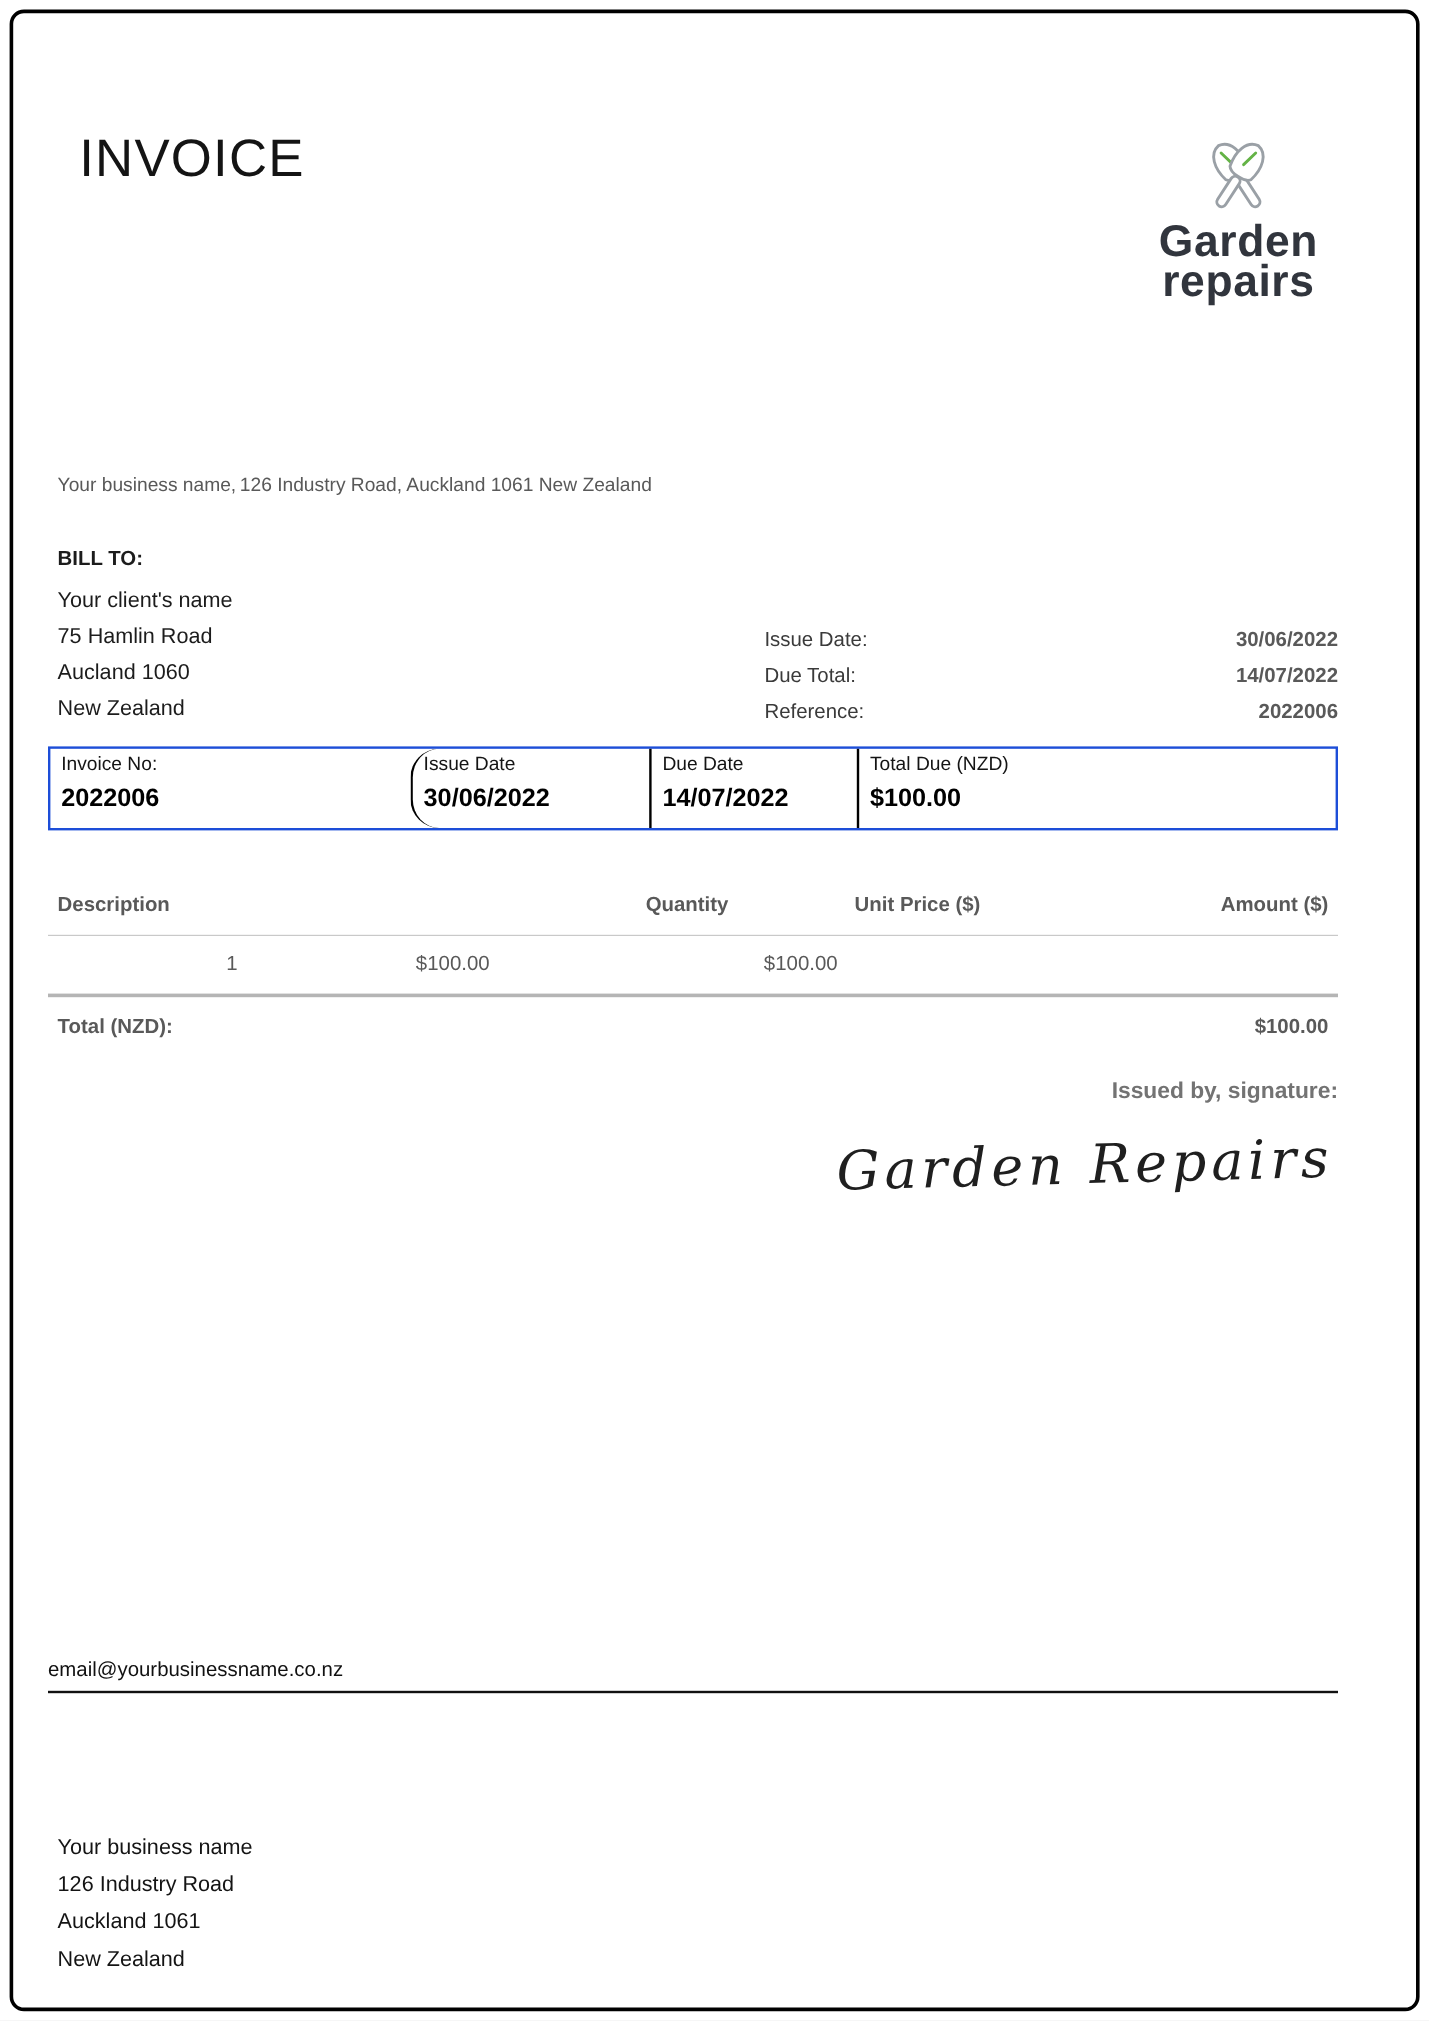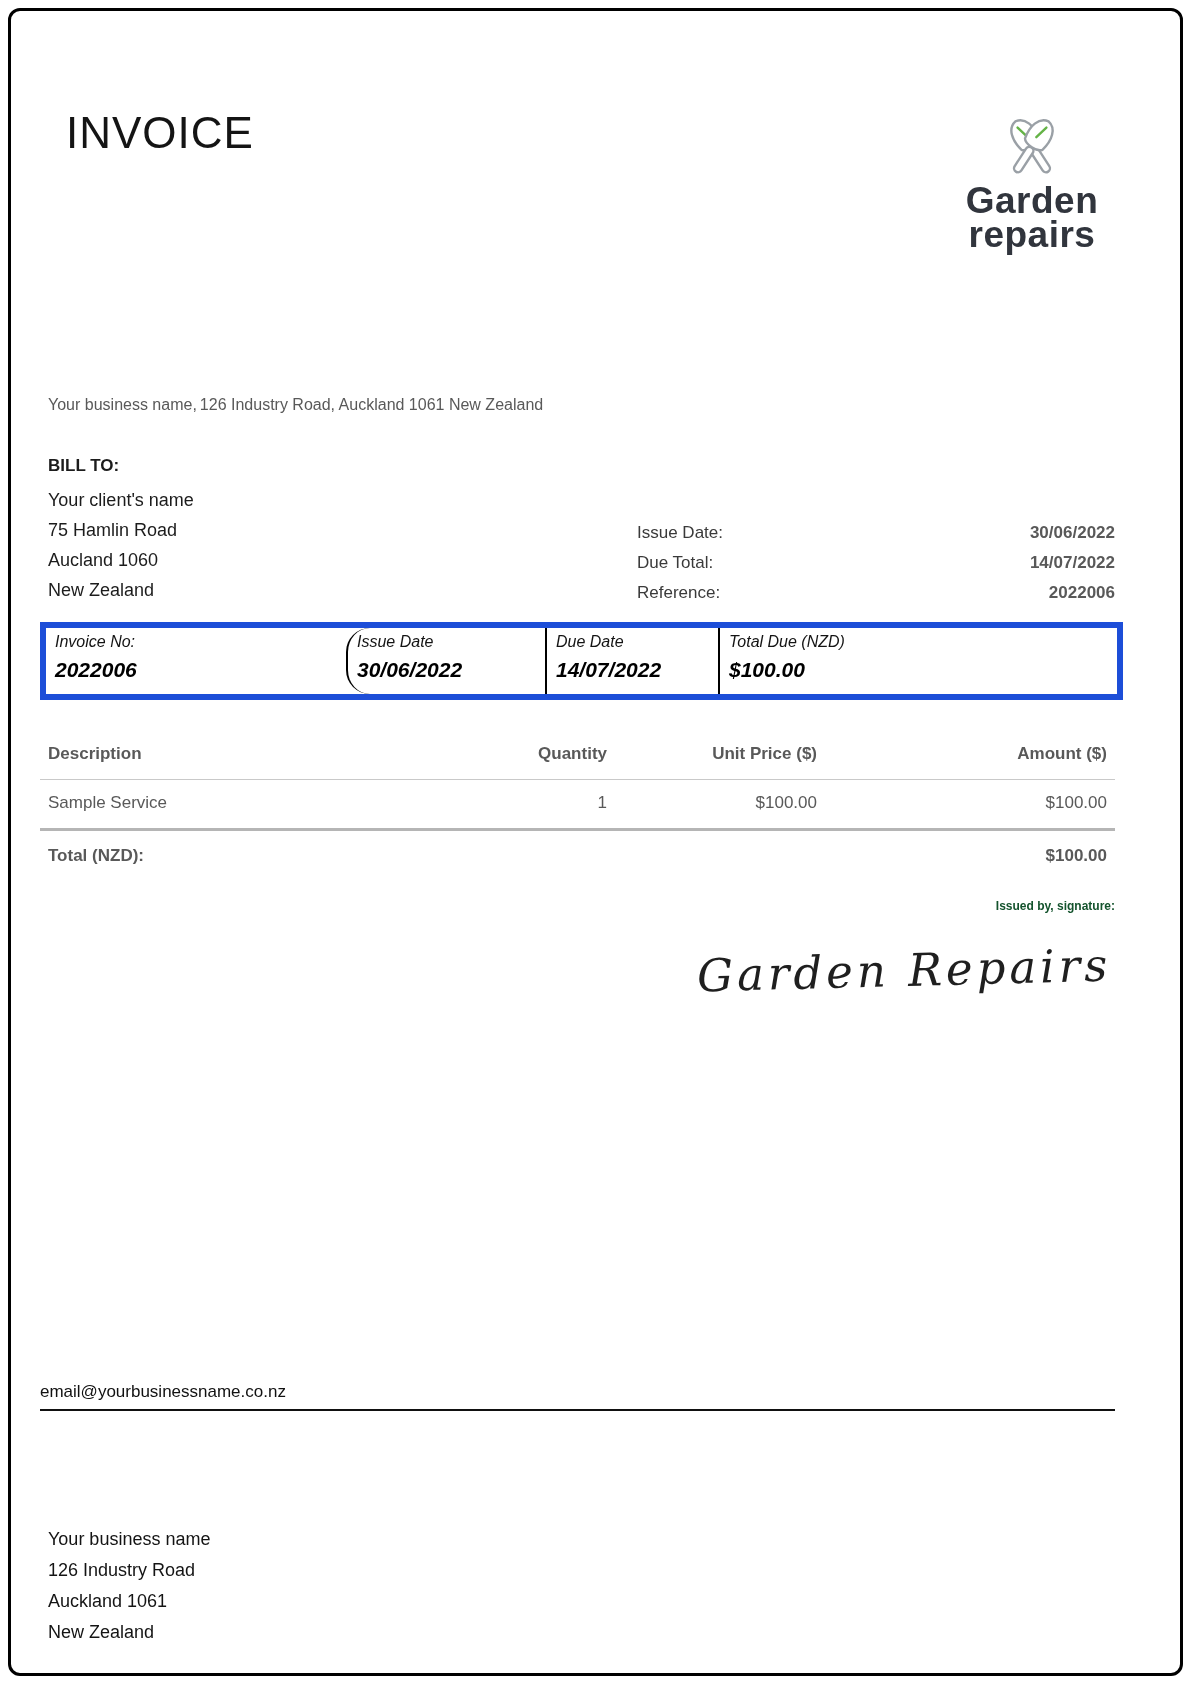--- a/index.html
+++ b/index.html
@@ -29,21 +29,21 @@
   .bill-to-label { font-weight:700; font-size:17px; margin-bottom:9px; }
   .bill-to-line { font-size:18px; line-height:30px; }
 
   .meta { position:absolute; left:637px; top:518px; width:478px; }
   .meta-row { display:flex; justify-content:space-between; line-height:30px; }
   .meta-label { font-size:17px; color:#3a3a3a; }
   .meta-value { font-size:17px; font-weight:700; color:#595959; }
 
   .summary {
     position:absolute; left:40px; top:622px; width:1071px;
-    border:6px solid #1d4ed8; display:flex; background:#fff;font-style:italic;
+    border:2px solid #1d4ed8; display:flex; background:#fff;
   }
   .summary-cell { padding:5px 4px 12px 9px; border-left:2px solid #000; box-sizing:border-box; }
   .summary-cell:first-child { border-left:none; }
   .sc-1 { width:300px; } .sc-2 { width:199px;border-radius:24px; } .sc-3 { width:173px; } .sc-4 { flex:1; }
   .summary-header { font-size:16px; color:#141414; }
   .summary-value { font-size:21px; font-weight:700; color:#000; margin-top:7px; }
 
   .items { position:absolute; left:40px; top:744px; width:1075px; }
   .items-header { display:flex; padding:0 8px 15px 8px; border-bottom:1px solid #c9c9c9; }
   .items-header > div { font-size:17px; font-weight:700; color:#595959; }
@@ -55,21 +55,21 @@
   .c-qty  { width:150px; text-align:right; }
   .c-unit { width:210px; text-align:right; }
   .c-amt  { width:290px; text-align:right; }
   .items-total {
     display:flex; justify-content:space-between; padding:15px 8px 0 8px;
     font-size:17px; font-weight:700; color:#595959;
   }
 
   .sig-label {
     position:absolute; right:76px; top:899px;
-    font-size:12px; font-weight:700; color:#14532d;
+    font-size:19px; font-weight:700; color:#737373;
   }
   .sig-script {
     position:absolute; right:80px; top:944px;
     font-family:"DejaVu Serif", serif; font-style:italic;
     font-size:45px; color:#1f1f1f; letter-spacing:4px;
     transform:rotate(-1.5deg);
   }
 
   .email-block {
     position:absolute; left:40px; top:1382px; width:1075px;
@@ -154,21 +154,20 @@
   </div>
 
   <div class="items">
     <div class="items-header">
       <div class="c-desc">Description</div>
       <div class="c-qty">Quantity</div>
       <div class="c-unit">Unit Price ($)</div>
       <div class="c-amt">Amount ($)</div>
     </div>
     <div class="items-row">
-      <div class="c-desc">Sample Service</div>
       <div class="c-qty">1</div>
       <div class="c-unit">$100.00</div>
       <div class="c-amt">$100.00</div>
     </div>
     <div class="items-total">
       <span>Total (NZD):</span>
       <span>$100.00</span>
     </div>
   </div>
 

